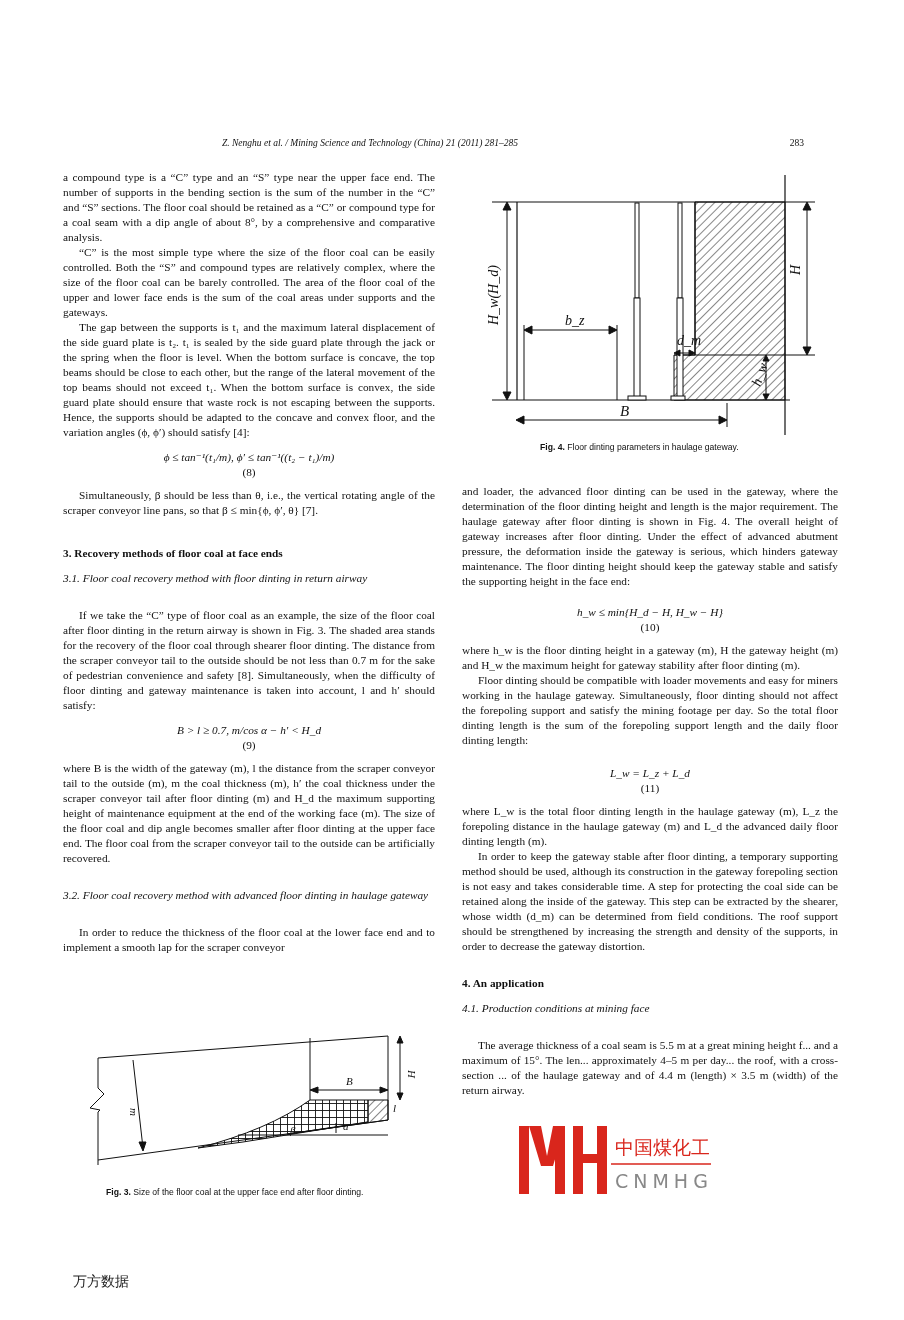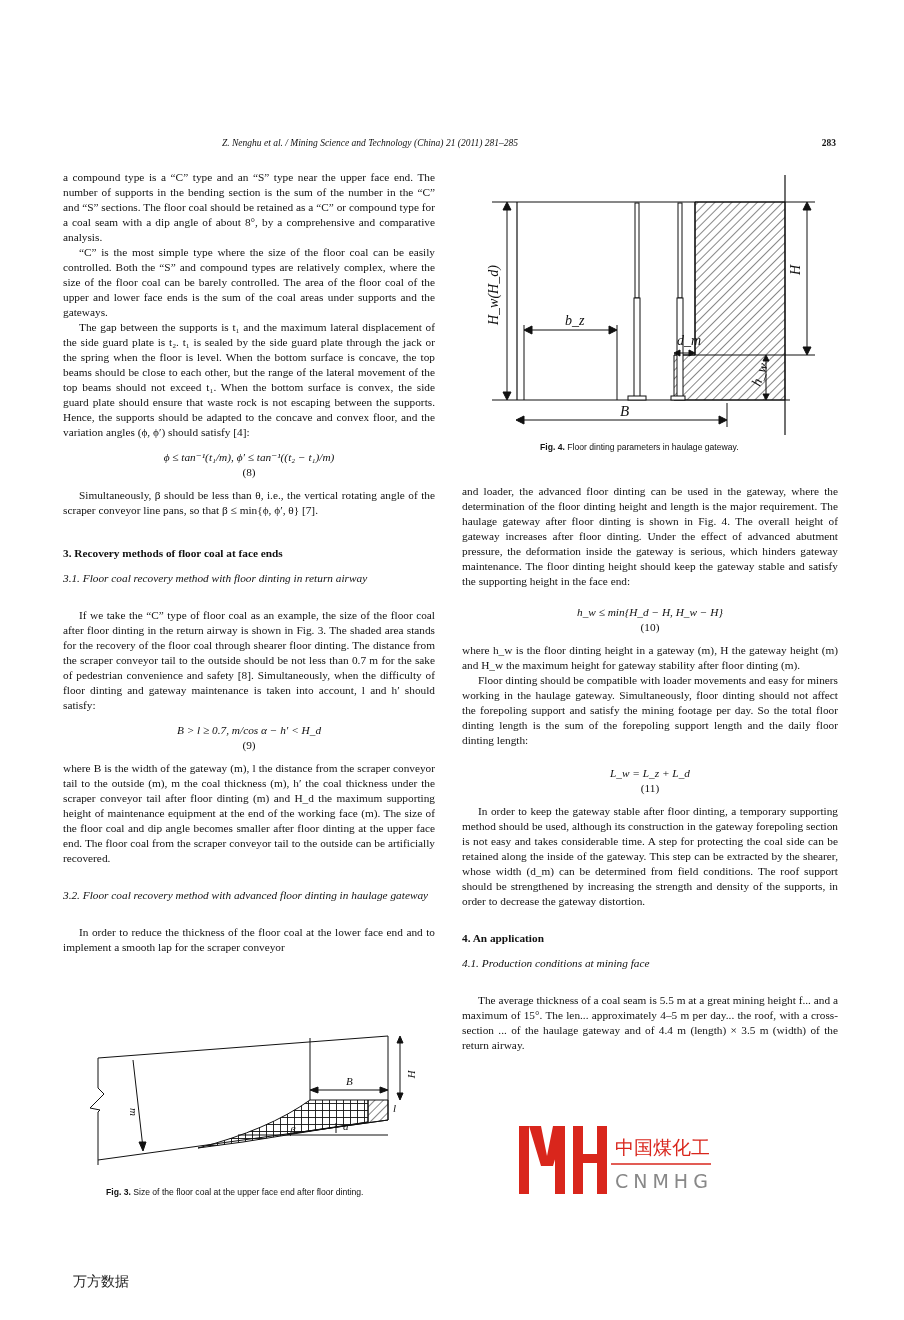--- a/index.html
+++ b/index.html
@@ -1,19 +1,19 @@
 <!DOCTYPE html>
 <html><head>
 <meta charset="utf-8">
 <style>
   html,body{margin:0;padding:0;background:#fff;}
   body{width:904px;height:1320px;position:relative;overflow:hidden;font-family:"Liberation Serif","DejaVu Serif",serif;color:#111;}
   .running-head{position:absolute;top:138px;left:0;width:904px;font-style:italic;font-size:9.5px;}
   .running-head .ctr{position:absolute;left:0;width:740px;text-align:center;}
-  .running-head .pg{position:absolute;right:68px;font-style:normal;font-weight:bold;}
+  .running-head .pg{position:absolute;right:100px;font-style:normal;font-weight:normal;}
   .col{position:absolute;font-size:11.3px;line-height:15px;text-align:justify;}
   .col.left{left:63px;top:170px;width:372px;}
   .col.right{left:462px;top:484px;width:376px;}
   .col p{margin:0;text-indent:0;}
   .col p.ind{text-indent:16px;}
   .eq{display:flex;justify-content:space-between;align-items:center;margin:10px 0 8px 0;font-style:italic;flex-direction:column;}
   .eq .num{font-style:normal;}
   .h-sec{font-weight:bold;margin:28px 0 10px 0;}
   .h-sub{font-style:italic;margin:10px 0 10px 0;}
   .gap{height:12px;}
@@ -124,20 +124,21 @@
   <div class="eq" style="margin-top:16px">
     <span>h_w ≤ min{H_d − H, H_w − H}</span>
     <span class="num">(10)</span>
   </div>
   <p>where h_w is the floor dinting height in a gateway (m), H the gateway height (m) and H_w the maximum height for gateway stability after floor dinting (m).</p>
   <p class="ind">Floor dinting should be compatible with loader movements and easy for miners working in the haulage gateway. Simultaneously, floor dinting should not affect the forepoling support and satisfy the mining footage per day. So the total floor dinting length is the sum of the forepoling support length and the daily floor dinting length:</p>
   <div class="eq" style="margin-top:18px">
     <span>L_w = L_z + L_d</span>
     <span class="num">(11)</span>
   </div>
+  <p>where L_w is the total floor dinting length in the haulage gateway (m), L_z the forepoling distance in the haulage gateway (m) and L_d the advanced daily floor dinting length (m).</p>
   <p class="ind">In order to keep the gateway stable after floor dinting, a temporary supporting method should be used, although its construction in the gateway forepoling section is not easy and takes considerable time. A step for protecting the coal side can be retained along the inside of the gateway. This step can be extracted by the shearer, whose width (d_m) can be determined from field conditions. The roof support should be strengthened by increasing the strength and density of the supports, in order to decrease the gateway distortion.</p>
   <div class="h-sec" style="margin-top:22px">4.  An application</div>
   <div class="h-sub">4.1.  Production conditions at mining face</div>
   <div class="gap"></div>
   <p class="ind">The average thickness of a coal seam is 5.5 m at a great mining height f... and a maximum of 15°. The len... approximately 4–5 m per day... the roof, with a cross-section ... of the haulage gateway and of 4.4 m (length) × 3.5 m (width) of the return airway.</p>
 </div>
 
 <svg class="fig fig3" viewBox="0 0 330 140" xmlns="http://www.w3.org/2000/svg">
   <defs>
     <pattern id="grid" width="7" height="7" patternUnits="userSpaceOnUse">

